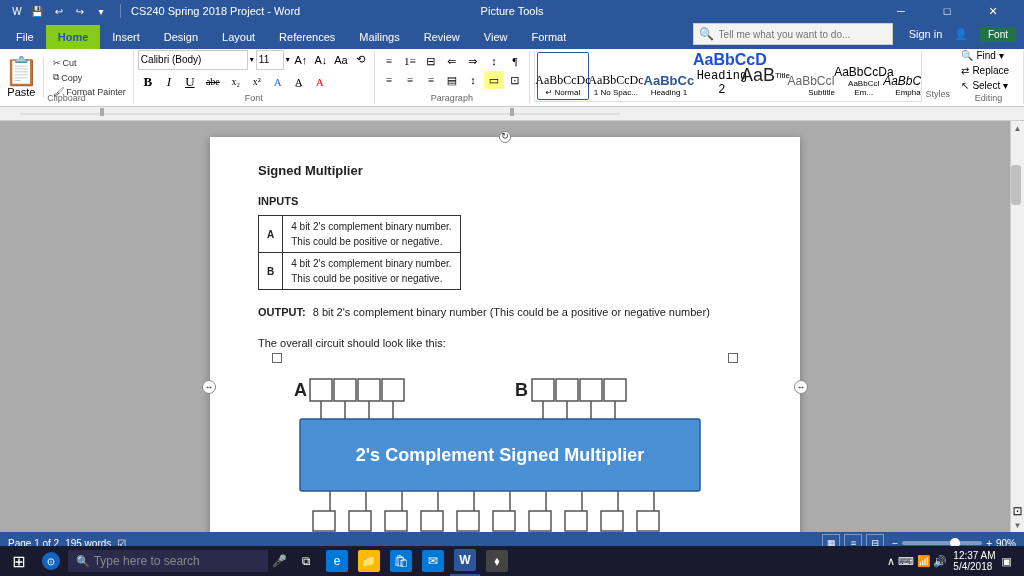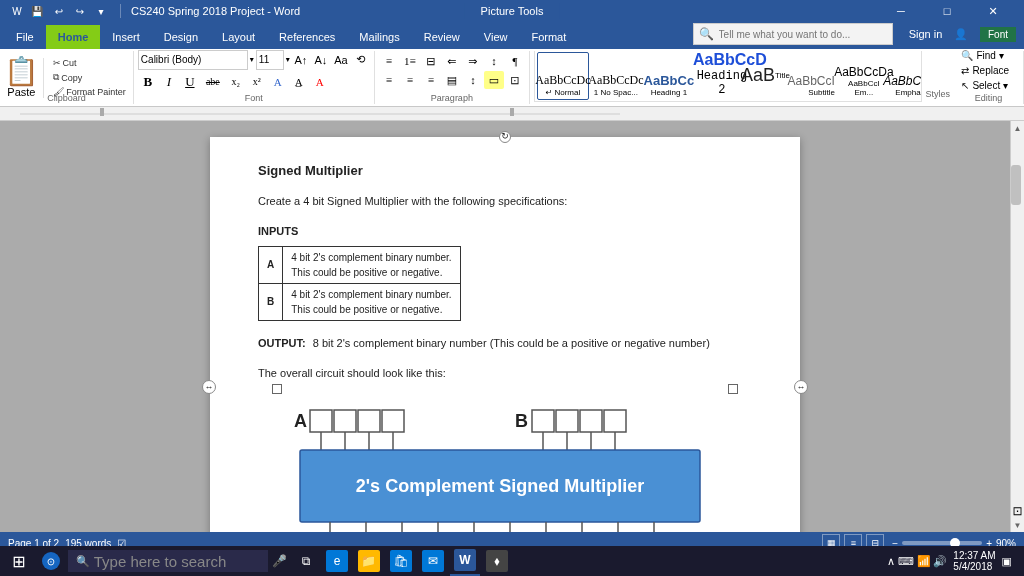--- a/index.html
+++ b/index.html
@@ -399,21 +399,20 @@
 <div class="doc-area">
   <div class="doc-scroll">
     <div class="doc-page">
 
       <div style="position:absolute; top:-6px; left:50%; width:12px; height:12px; margin-left:-6px; background:#fff; border:1px solid #888; border-radius:50%; display:flex; align-items:center; justify-content:center; font-size:9px; cursor:pointer;">↻</div>
 
       <div style="position:absolute; left:-8px; top:50%; width:14px; height:14px; margin-top:-7px; background:#fff; border:1px solid #888; border-radius:50%; display:flex; align-items:center; justify-content:center; font-size:9px; cursor:pointer;">↔</div>
       <div style="position:absolute; right:-8px; top:50%; width:14px; height:14px; margin-top:-7px; background:#fff; border:1px solid #888; border-radius:50%; display:flex; align-items:center; justify-content:center; font-size:9px; cursor:pointer;">↔</div>
 
       <h2 class="doc-title" style="font-size:13px; font-weight:bold; margin-bottom:12px;">Signed Multiplier</h2>
-      <p class="doc-subtitle" style="margin-bottom:14px; font-size:11px;">Create a 4 bit Signed Multiplier with the following specifications:</p>
 
       <p class="section-label" style="font-weight:bold; margin-bottom:6px; font-size:11px;">INPUTS</p>
 
       <table class="inputs-table" style="border-collapse:collapse; margin-bottom:14px; font-size:10px;">
         <tbody>
             <tr>
           <td style="border:1px solid #333; padding:3px 8px; font-weight:bold; vertical-align:middle;">A</td>
           <td style="border:1px solid #333; padding:3px 8px;">
             <div>4 bit 2's complement binary number.</div>
             <div>This could be positive or negative.</div>
@@ -530,21 +529,21 @@
 </div>
 
 <div class="taskbar" style="height:30px; background:#1a1a2e; display:flex; align-items:center; gap:2px; padding:0 4px;">
   <button style="width:30px; height:30px; background:transparent; border:none; color:white; font-size:16px; cursor:pointer; display:flex; align-items:center; justify-content:center;">⊞</button>
   <div style="width:30px; height:30px; display:flex; align-items:center; justify-content:center; cursor:pointer;">
     <div style="width:18px; height:18px; background:#1565c0; border-radius:50%; display:flex; align-items:center; justify-content:center; color:white; font-size:10px;">⊙</div>
   </div>
 
   <div style="display:flex; align-items:center; background:#2a2a4a; width:200px; height:22px; padding:0 8px; gap:4px;">
     <span style="color:#888; font-size:11px;">🔍</span>
-    <span style="color:#888; font-size:15px;">Type here to search</span>
+    <span style="color:#888; font-size:12px;">Type here to search</span>
   </div>
 
   <div style="width:20px; height:30px; display:flex; align-items:center; justify-content:center; cursor:pointer;">
     <span style="color:white; font-size:12px;">🎤</span>
   </div>
 
   <div style="width:28px; height:30px; display:flex; align-items:center; justify-content:center; cursor:pointer;">
     <span style="color:white; font-size:12px;">⧉</span>
   </div>
 

